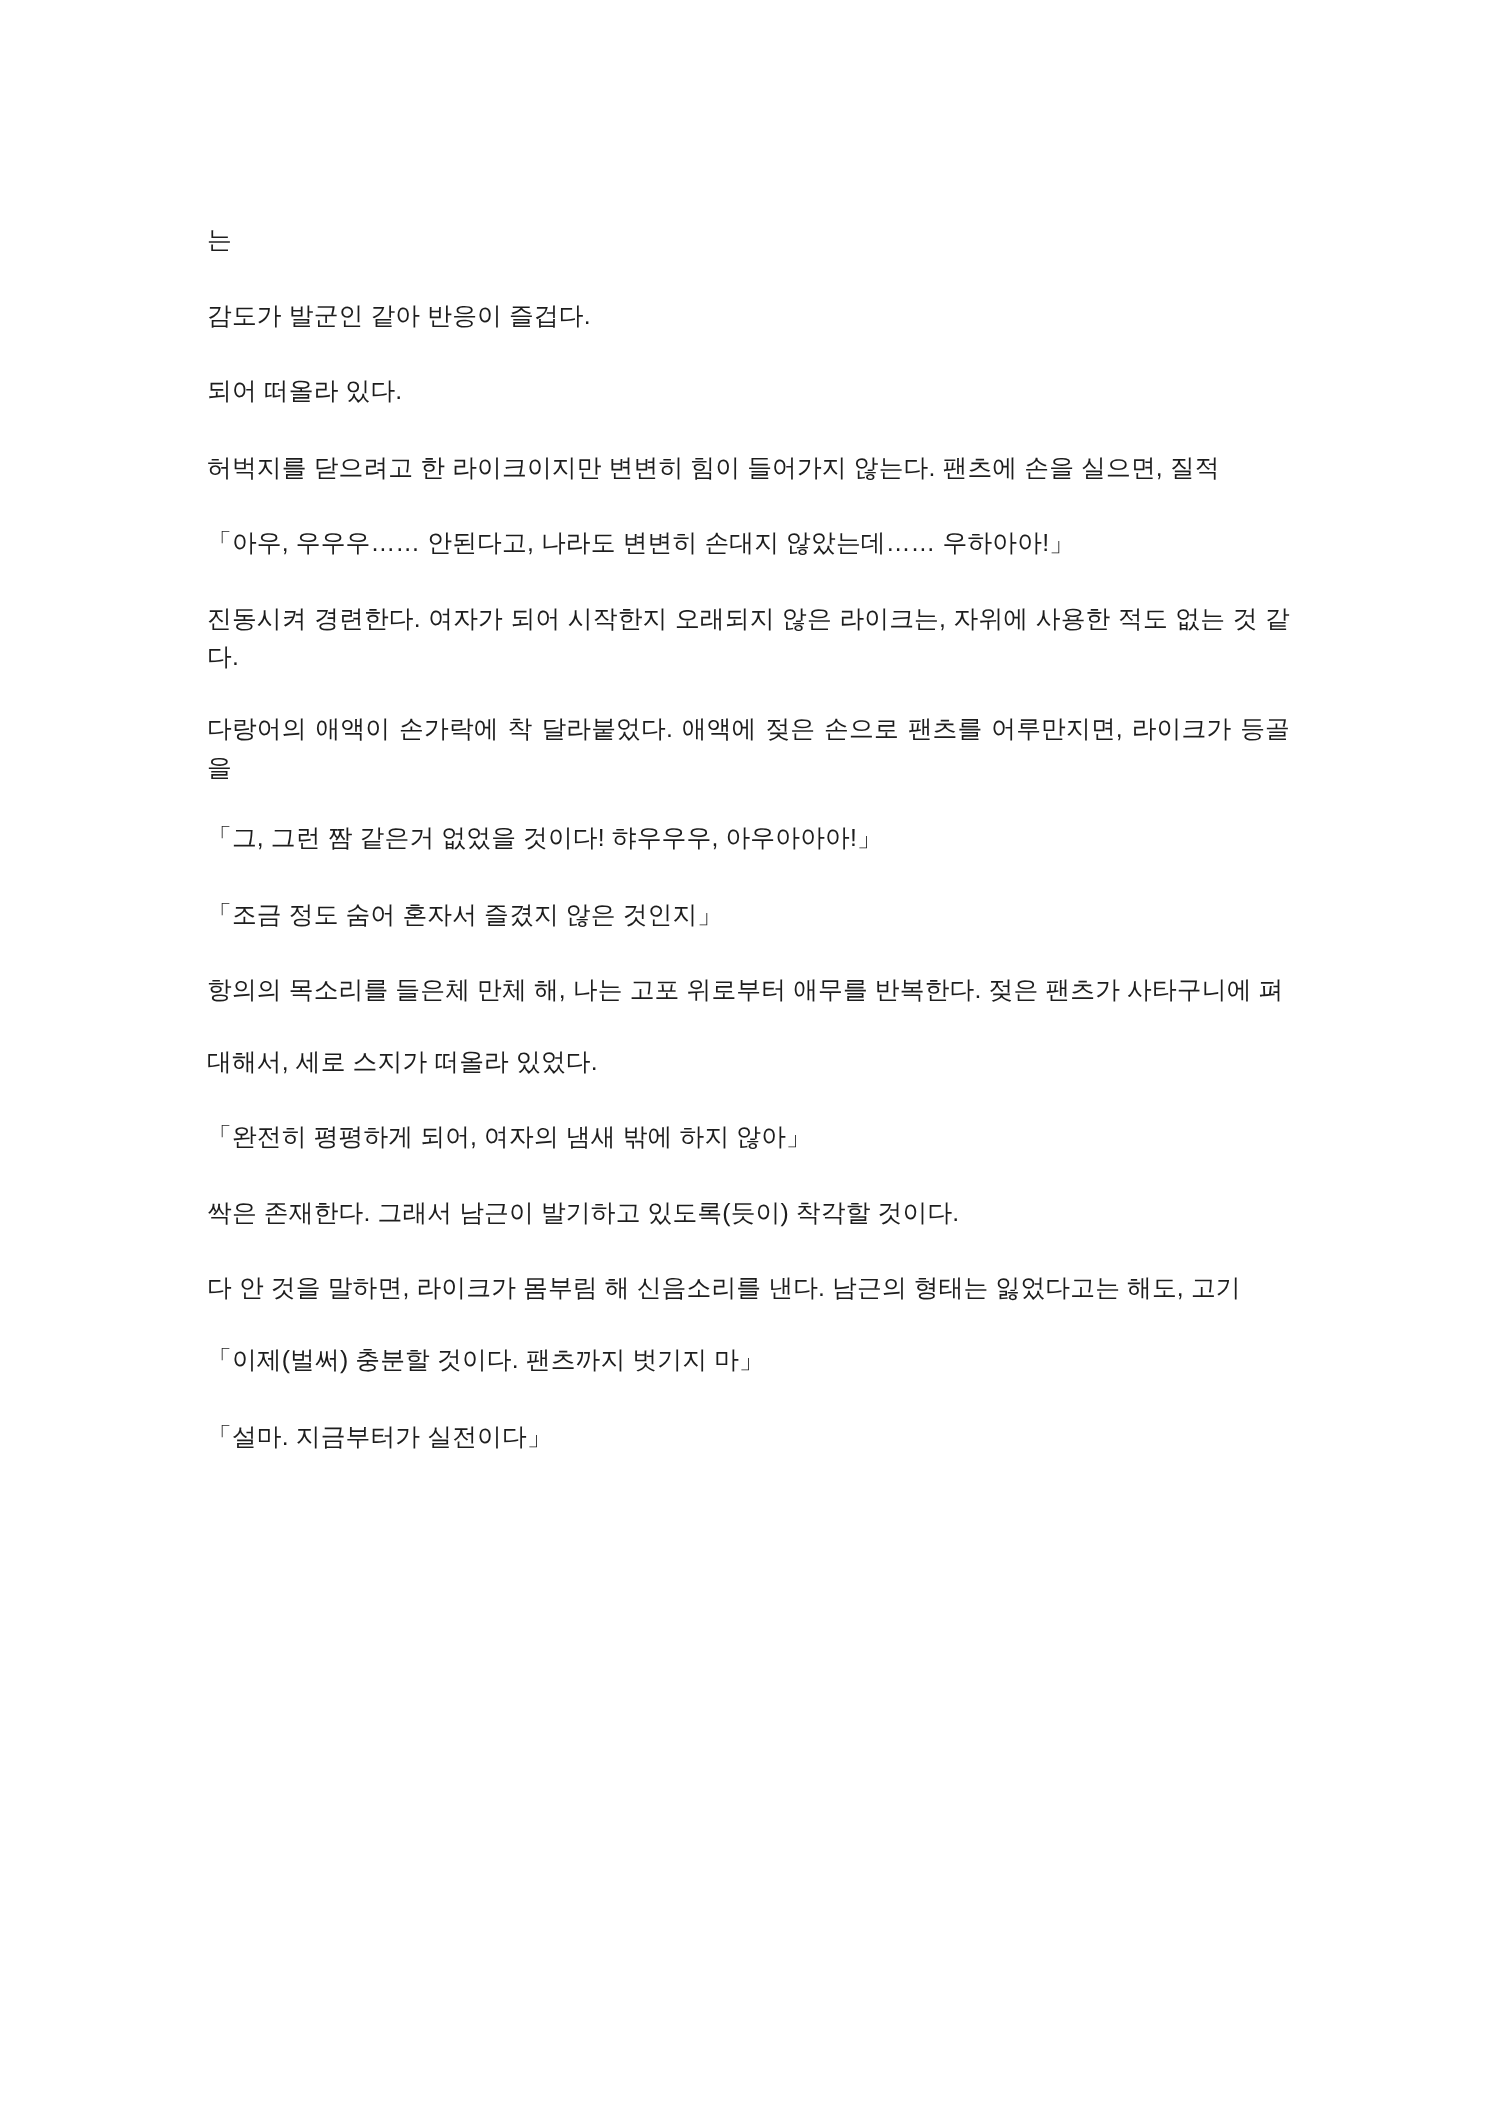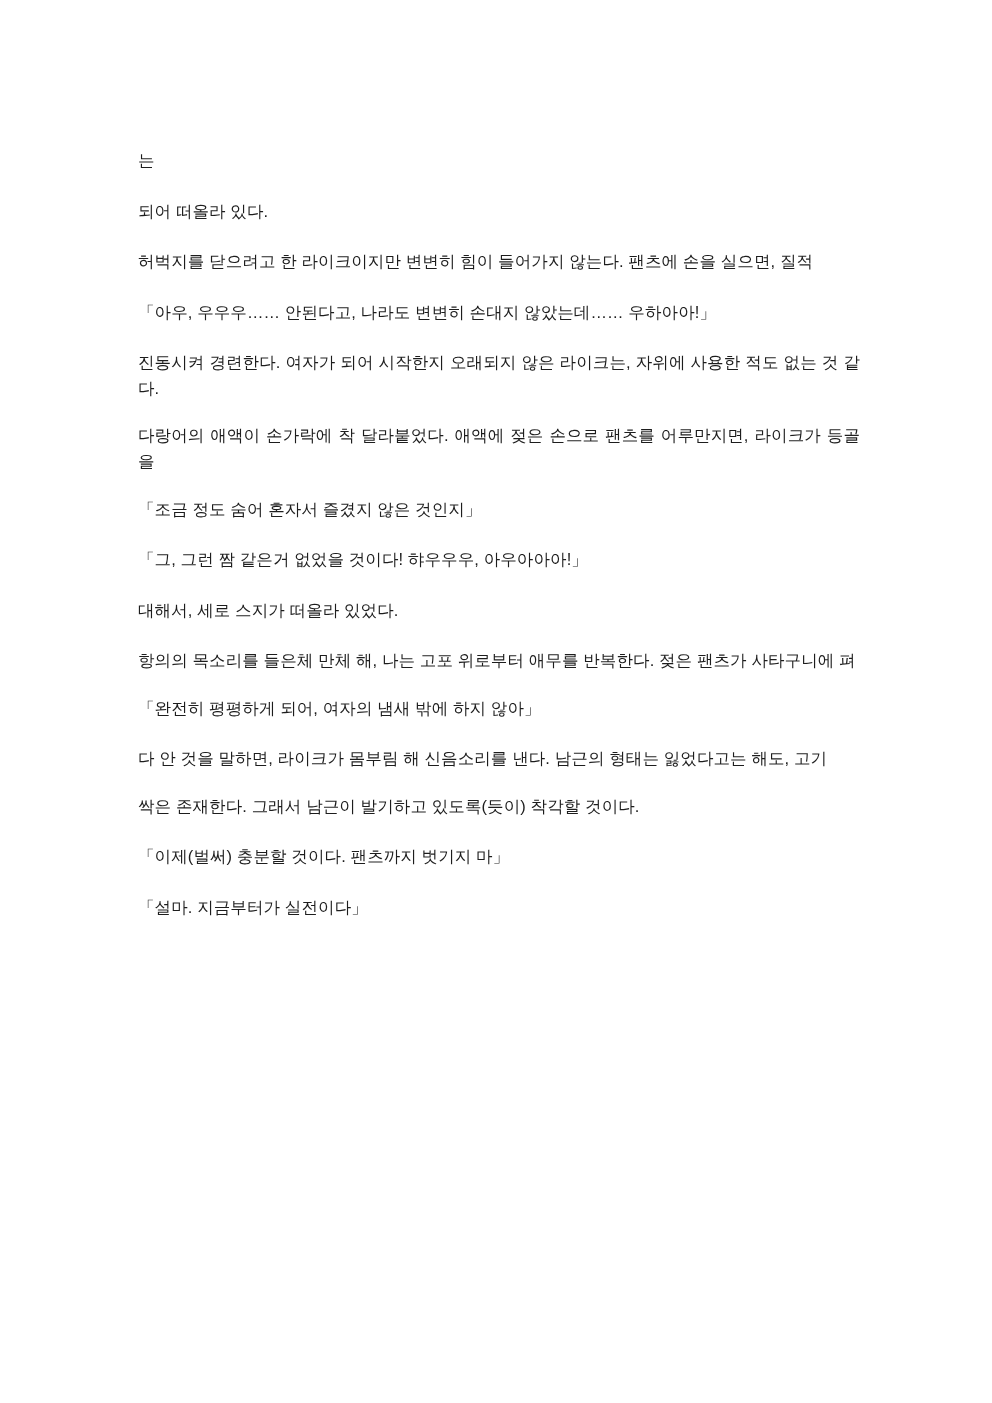--- a/index.html
+++ b/index.html
@@ -44,28 +44,29 @@
   .para.tight {
     margin-bottom: 22px;
   }
 </style>
 </head>
 <body>
 
 <div class="page">
   <div class="content">
     <p class="para">는</p>
+    <p class="para">감도가 발군인 같아 반응이 즐겁다.</p>
     <p class="para">되어 떠올라 있다.</p>
     <p class="para">허벅지를 닫으려고 한 라이크이지만 변변히 힘이 들어가지 않는다. 팬츠에 손을 실으면, 질적</p>
     <p class="para">「아우, 우우우…… 안된다고, 나라도 변변히 손대지 않았는데…… 우하아아!」</p>
     <p class="para tight">진동시켜 경련한다. 여자가 되어 시작한지 오래되지 않은 라이크는, 자위에 사용한 적도 없는 것 같다.</p>
     <p class="para tight">다랑어의 애액이 손가락에 착 달라붙었다. 애액에 젖은 손으로 팬츠를 어루만지면, 라이크가 등골을</p>
+    <p class="para">「그, 그런 짬 같은거 없었을 것이다! 햐우우우, 아우아아아!」</p>
     <p class="para">「조금 정도 숨어 혼자서 즐겼지 않은 것인지」</p>
-    <p class="para">「그, 그런 짬 같은거 없었을 것이다! 햐우우우, 아우아아아!」</p>
+    <p class="para tight">항의의 목소리를 들은체 만체 해, 나는 고포 위로부터 애무를 반복한다. 젖은 팬츠가 사타구니에 펴</p>
     <p class="para">대해서, 세로 스지가 떠올라 있었다.</p>
-    <p class="para tight">항의의 목소리를 들은체 만체 해, 나는 고포 위로부터 애무를 반복한다. 젖은 팬츠가 사타구니에 펴</p>
     <p class="para">「완전히 평평하게 되어, 여자의 냄새 밖에 하지 않아」</p>
+    <p class="para">싹은 존재한다. 그래서 남근이 발기하고 있도록(듯이) 착각할 것이다.</p>
     <p class="para tight">다 안 것을 말하면, 라이크가 몸부림 해 신음소리를 낸다. 남근의 형태는 잃었다고는 해도, 고기</p>
-    <p class="para">싹은 존재한다. 그래서 남근이 발기하고 있도록(듯이) 착각할 것이다.</p>
     <p class="para">「이제(벌써) 충분할 것이다. 팬츠까지 벗기지 마」</p>
     <p class="para">「설마. 지금부터가 실전이다」</p>
   </div>
 </div>
 
 </body></html>

